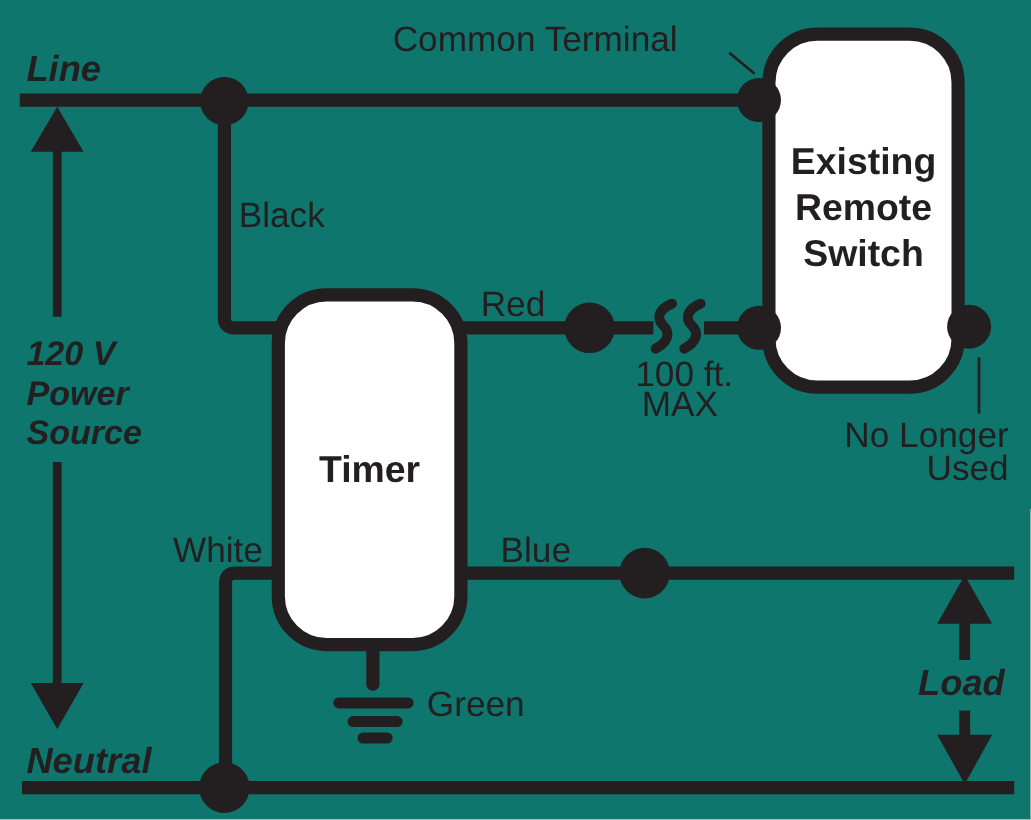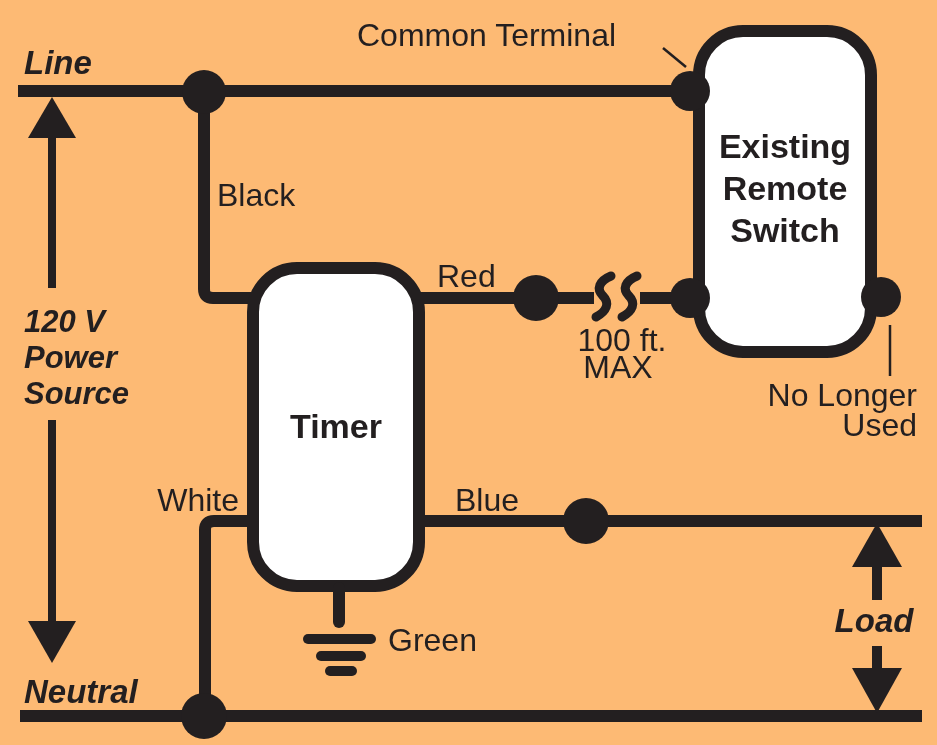--- a/index.html
+++ b/index.html
@@ -4,21 +4,21 @@
 <style>
   html, body {
     margin: 0;
     padding: 0;
     background: #ffffff;
   }
   #stage {
     position: relative;
     width: 937px;
     height: 745px;
-    background: #fdba74;
+    background: #0f766e;
     overflow: hidden;
   }
   svg { display: block; }
 
   .wire {
     stroke: #231f20;
     stroke-width: 12;
     fill: none;
     stroke-linejoin: round;
   }

